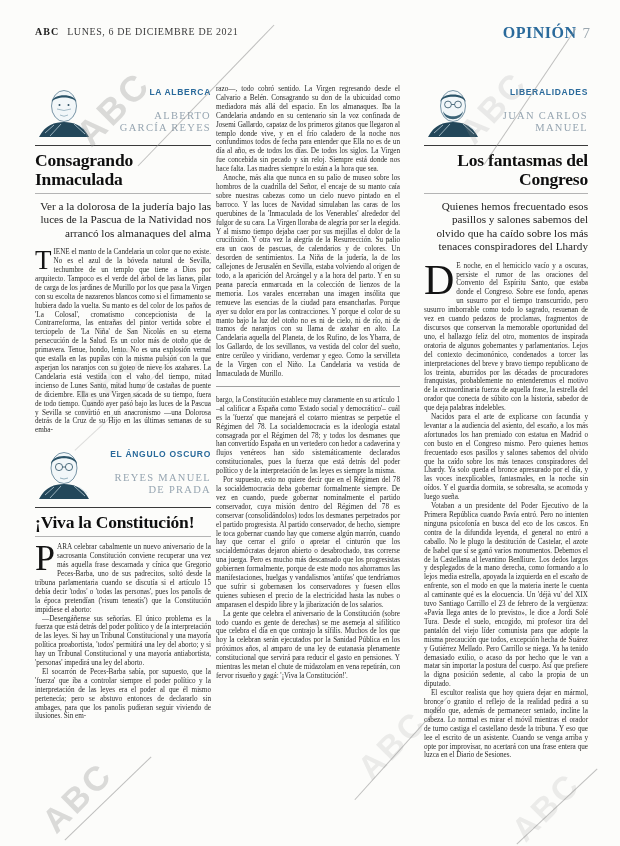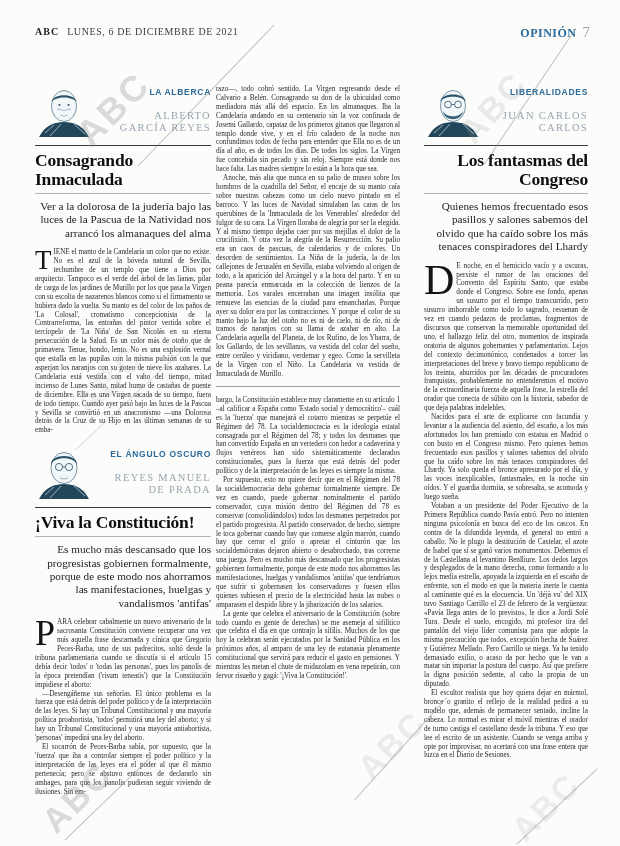--- a/index.html
+++ b/index.html
@@ -7,21 +7,21 @@
     width:620px;height:846px;position:relative;overflow:hidden;
     background:#fcfcfa;
     font-family:"Liberation Serif", serif;
     color:#2c2c2c;
   }
   
   .masthead{position:absolute;left:35px;top:26px;display:flex;align-items:baseline;gap:8px;}
   .brand{font-weight:bold;font-size:10px;letter-spacing:1px;color:#1d1d1d;}
   .pdate{font-size:10px;letter-spacing:.6px;color:#3c3c3c;}
   .section-head{position:absolute;right:30px;top:24px;display:flex;align-items:baseline;gap:6px;}
-  .section-label{font-weight:bold;font-size:12px;letter-spacing:.5px;color:#2a6a9b;}
+  .section-label{font-weight:bold;font-size:16px;letter-spacing:.5px;color:#2a6a9b;}
   .page-number{font-size:15px;color:#9aa6ae;}
   
   .col{position:absolute;top:85px;}
   .col1{left:35px;width:176px;}
   .col2{left:216px;width:184px;}
   .col3{left:424px;width:164px;}
   
   .ahead{position:relative;min-height:56px;margin-bottom:4px;}
   .portrait{position:absolute;left:0;top:0;width:58px;height:52px;}
   .kick{font-family:"Liberation Sans", sans-serif;font-weight:bold;font-size:8.5px;
@@ -98,21 +98,20 @@
     </svg>
     <div class="kick">EL ÁNGULO OSCURO</div>
     <div class="by">
       <span style="display:block;">REYES MANUEL</span>
       <span style="display:block;">DE PRADA</span>
     </div>
   </div>
   <div class="rule-dark"></div>
   <h1 class="hl" style="margin:0;">¡Viva la Constitución!</h1>
   <div class="rule-light"></div>
-  <div class="sub">Es mucho más descansado que los progresistas gobiernen formalmente, porque de este modo nos ahorramos las manifestaciones, huelgas y vandalismos 'antifas'</div>
   <p class="bt"><span class="dc dc4">P</span><span>ARA celebrar cabalmente un nuevo aniversario de la sacrosanta Constitución conviene recuperar una vez más aquella frase descarnada y cínica que Gregorio Peces-Barba, uno de sus padrecitos, soltó desde la tribuna parlamentaria cuando se discutía si el artículo 15 debía decir 'todos' o 'todas las personas', pues los panolis de la época pretendían ('risum teneatis') que la Constitución impidiese el aborto:</span></p>
   <p class="bt ind">—Desengáñense sus señorías. El único problema es la fuerza que está detrás del poder político y de la interpretación de las leyes. Si hay un Tribunal Constitucional y una mayoría política proabortista, 'todos' permitirá una ley del aborto; y si hay un Tribunal Constitucional y una mayoría antiabortista, 'personas' impedirá una ley del aborto.</p>
   <p class="bt ind">El socarrón de Peces-Barba sabía, por supuesto, que la 'fuerza' que iba a controlar siempre el poder político y la interpretación de las leyes era el poder al que él mismo pertenecía; pero se abstuvo entonces de declararlo sin ambages, para que los panolis pudieran seguir viviendo de ilusiones. Sin em-</p>
 </div>
 
 <div class="col col2">
   <p class="bt">razo—, todo cobró sentido. La Virgen regresando desde el Calvario a Belén. Consagrando su don de la ubicuidad como mediadora más allá del espacio. En los almanaques. Iba la Candelaria andando en su centenario sin la voz confinada de Josemi Gallardo, capataz de los primeros gitanos que llegaron al templo donde vive, y en el frío caladero de la noche nos confundimos todos de fecha para entender que Ella no es de un día al año, es de todos los días. De todos los siglos. La Virgen fue concebida sin pecado y sin reloj. Siempre está donde nos hace falta. Las madres siempre lo están a la hora que sea.</p>
   <p class="bt ind">Anoche, más alta que nunca en su palio de museo sobre los hombros de la cuadrilla del Señor, el encaje de su manto caía sobre nuestras cabezas como un cielo nuevo pintado en el barroco. Y las luces de Navidad simulaban las caras de los querubines de la 'Inmaculada de los Venerables' alrededor del fulgor de su cara. La Virgen lloraba de alegría por ser la elegida. Y al mismo tiempo dejaba caer por sus mejillas el dolor de la crucifixión. Y otra vez la alegría de la Resurrección. Su palio era un caos de pascuas, de calendarios y de colores. Un desorden de sentimientos. La Niña de la judería, la de los callejones de Jerusalén en Sevilla, estaba volviendo al origen de todo, a la aparición del Arcángel y a la hora del parto. Y en su peana parecía enmarcada en la colección de lienzos de la memoria. Los varales encerraban una imagen insólita que remueve las esencias de la ciudad para ensancharlas. Porque ayer su dolor era por las contracciones. Y porque el color de su manto bajo la luz del otoño no es ni de cielo, ni de río, ni de tramos de naranjos con su llama de azahar en alto. La Candelaria aquella del Planeta, de los Rufino, de los Ybarra, de los Gallardo, de los sevillanos, va vestida del color del sueño, entre cerúleo y viridiano, verdemar y egeo. Como la servilleta de la Virgen con el Niño. La Candelaria va vestida de Inmaculada de Murillo.</p>
   <div class="divider"></div>
   <p class="bt">bargo, la Constitución establece muy claramente en su artículo 1 –al calificar a España como 'Estado social y democrático'– cuál es la 'fuerza' que manejará el cotarro mientras se perpetúe el Régimen del 78. La socialdemocracia es la ideología estatal consagrada por el Régimen del 78; y todos los desmanes que han convertido España en un vertedero con hedor a cadaverina y flujos venéreos han sido sistemáticamente declarados constitucionales, pues la fuerza que está detrás del poder político y de la interpretación de las leyes es siempre la misma.</p>
@@ -128,21 +127,21 @@
       <ellipse cx="29" cy="21" rx="12.5" ry="15.5" fill="#f2f7f9" stroke="#69889b" stroke-width="0.9"></ellipse>
       <path d="M16.5 17 C16 7 42 7 41.5 17 C39 10 19 10 16.5 17 Z" fill="#2c5468"></path>
       <path d="M19 26 C20 37 38 37 39 26 C36 33 22 33 19 26 Z" fill="#3c6478"></path>
       <circle cx="24" cy="19.5" r="3.4" fill="none" stroke="#2b4f63" stroke-width="0.8"></circle>
       <circle cx="34" cy="19.5" r="3.4" fill="none" stroke="#2b4f63" stroke-width="0.8"></circle>
       <path d="M27.4 19.5 h3.2" stroke="#2b4f63" stroke-width="0.8"></path>
     </svg>
     <div class="kick">LIBERALIDADES</div>
     <div class="by">
       <span style="display:block;">JUAN CARLOS</span>
-      <span style="display:block;">CARLOS</span>
+      <span style="display:block;">MANUEL</span>
     </div>
   </div>
   <div class="rule-dark"></div>
   <h1 class="hl right" style="margin:0;">Los fantasmas del Congreso</h1>
   <div class="rule-light"></div>
   <div class="sub">Quienes hemos frecuentado esos pasillos y salones sabemos del olvido que ha caído sobre los más tenaces conspiradores del Lhardy</div>
   <p class="bt"><span class="dc dc5">D</span><span>E noche, en el hemiciclo vacío y a oscuras, persiste el rumor de las oraciones del Convento del Espíritu Santo, que estaba donde el Congreso. Sobre ese fondo, apenas un susurro por el tiempo transcurrido, pero susurro imborrable como todo lo sagrado, resuenan de vez en cuando pedazos de proclamas, fragmentos de discursos que conservan la memorable oportunidad del uno, el hallazgo feliz del otro, momentos de inspirada oratoria de algunos gobernantes y parlamentarios. Lejos del contexto decimonónico, condenados a torcer las interpretaciones del breve y bravo tiempo republicano de los treinta, aburridos por las décadas de procuradores franquistas, probablemente no entenderemos el motivo de la extraordinaria fuerza de aquella frase, la estrella del orador que conecta de súbito con la historia, sabedor de que deja palabras indelebles.</span></p>
   <p class="bt ind">Nacidos para el arte de explicarse con facundia y levantar a la audiencia del asiento, del escaño, a los más afortunados los han premiado con estatua en Madrid o con busto en el Congreso mismo. Pero quienes hemos frecuentado esos pasillos y salones sabemos del olvido que ha caído sobre los más tenaces conspiradores del Lhardy. Ya solo queda el bronce apresurado por el día, y las voces inexplicables, fantasmales, en la noche sin oídos. Y el guardia dormita, se sobresalta, se acomoda y luego sueña.</p>
   <p class="bt ind">Votaban a un presidente del Poder Ejecutivo de la Primera República cuando Pavía entró. Pero no intenten ninguna psicofonía en busca del eco de los cascos. En contra de la difundida leyenda, el general no entró a caballo. No le plugo la destitución de Castelar, el azote de Isabel que sí se ganó varios monumentos. Debemos el de la Castellana al levantino Benlliure. Los dedos largos y desplegados de la mano derecha, como formando a lo lejos media estrella, apoyada la izquierda en el escaño de enfrente, son el modo en que la materia inerte le cuenta al caminante qué es la elocuencia. Un 'déjà vu' del XIX tuvo Santiago Carrillo el 23 de febrero de la vergüenza: «Pavía llega antes de lo previsto», le dice a Jordi Solé Tura. Desde el suelo, encogido, mi profesor tira del pantalón del viejo líder comunista para que adopte la misma precaución que todos, excepción hecha de Suárez y Gutiérrez Mellado. Pero Carrillo se niega. Ya ha tenido demasiado exilio, o acaso da por hecho que le van a matar sin importar la postura del cuerpo. Así que prefiere la digna posición sedente, al cabo la propia de un diputado.</p>
   <p class="bt ind">El escultor realista que hoy quiera dejar en mármol, bronce o granito el reflejo de la realidad pedirá a su modelo que, además de permanecer sentado, incline la cabeza. Lo normal es mirar el móvil mientras el orador de turno castiga el castellano desde la tribuna. Y eso que lee el escrito de un asistente. Cuando se venga arriba y opte por improvisar, no acertará con una frase entera que luzca en el Diario de Sesiones.</p>

